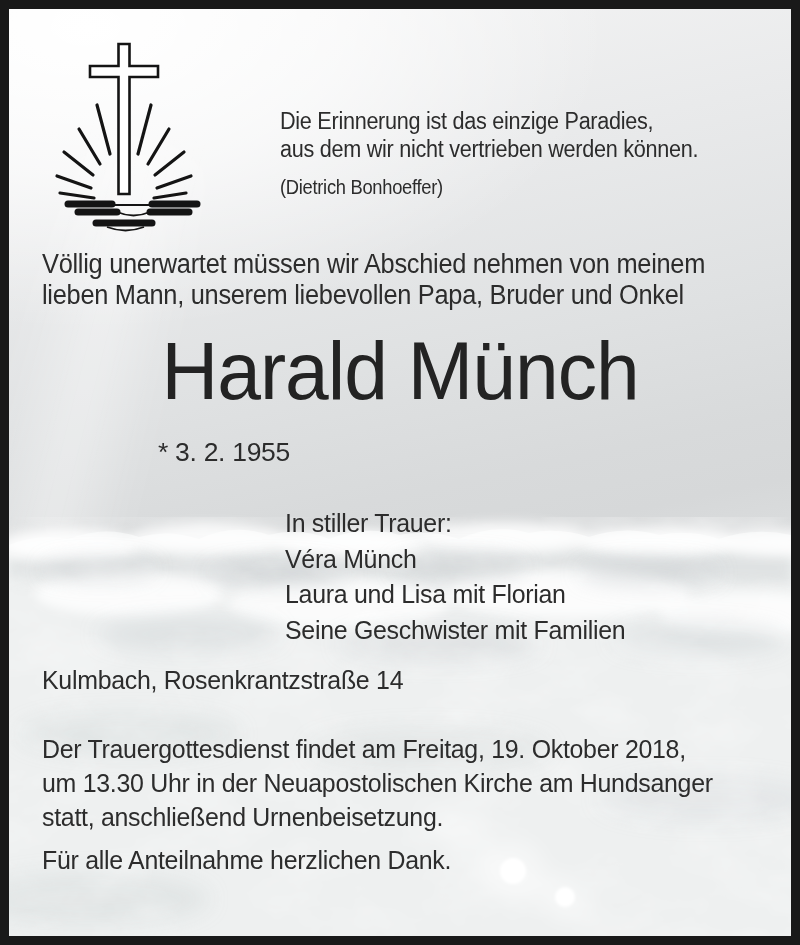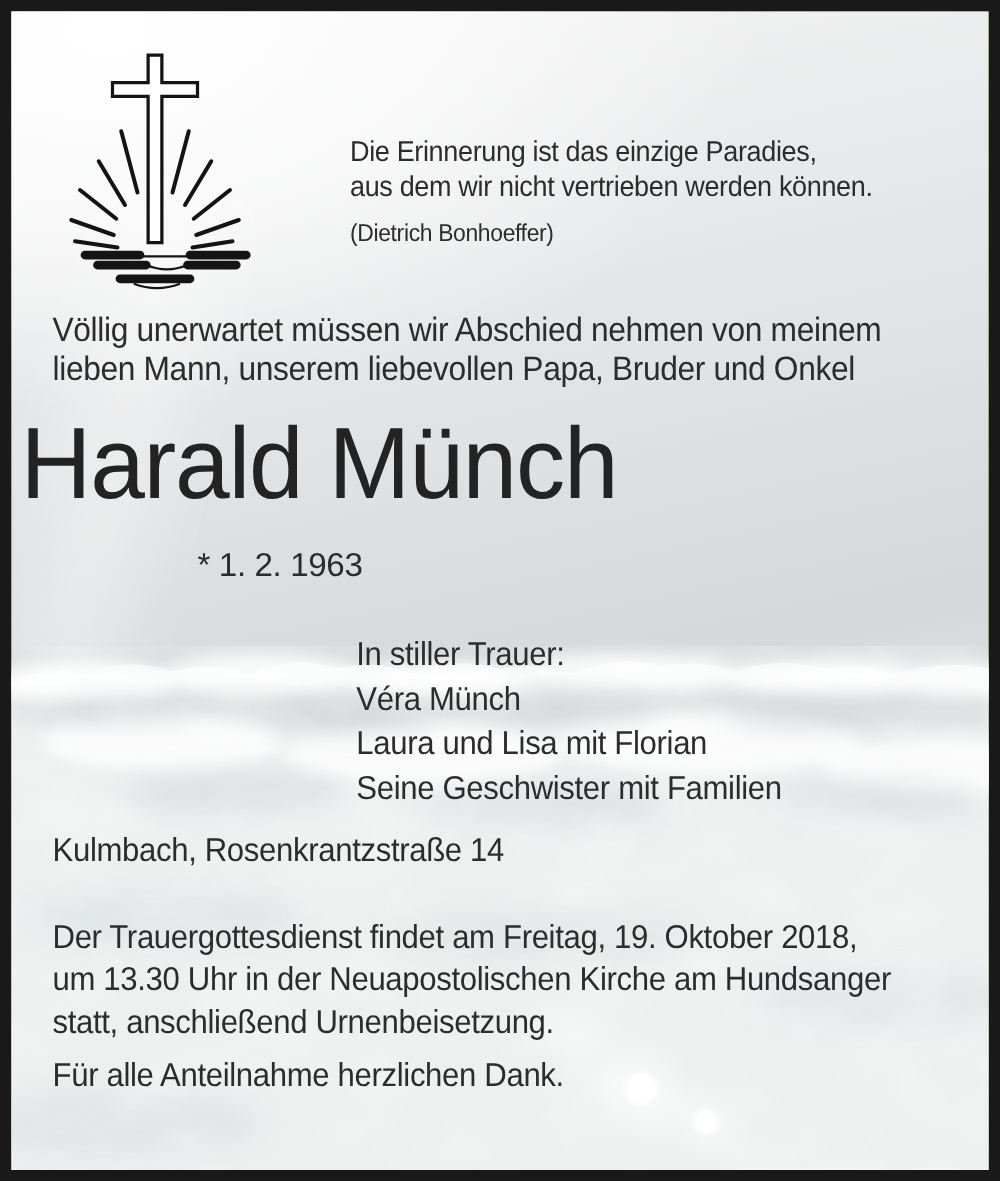--- a/index.html
+++ b/index.html
@@ -1,21 +1,21 @@
 <!DOCTYPE html>
 <html lang="de"><head>
 <meta charset="utf-8">
 <style>
   html,body{margin:0;padding:0;background:#2a2a2a;}
   .page{
     position:relative;
     width:800px;height:945px;
     box-sizing:border-box;
     border:9px solid #191919;
-    background:#4d7c0f;
+    background:#c4b5fd;
     overflow:hidden;
     font-family:"Liberation Sans", sans-serif;
   }
   .inner{
     position:absolute;inset:0;
     background:
       radial-gradient(900px 520px at 10% 2%, #ffffff 0%, rgba(255,255,255,0.65) 28%, rgba(255,255,255,0) 58%),
       linear-gradient(168deg, #f6f6f6 0%, #e9eaeb 22%, #dfe1e2 40%, #d8dadb 52%, #d6d8d9 58%, #dddfe0 66%, #e8e9ea 78%, #ececec 100%);
   }
   
@@ -31,21 +31,21 @@
     position:absolute;
     color:#2c2c2c;
     white-space:nowrap;
     letter-spacing:-0.3px;
   }
   .cond{transform:scaleX(0.94);transform-origin:0 0;}
   .quote{left:271px;top:98px;font-size:23px;line-height:28px;}
   .quote .attr{font-size:19.5px;margin-top:10px;}
   .intro{left:33px;top:240px;font-size:27px;line-height:31px;}
   .name{
-    left:0;top:316px;width:782px;text-align:left;
+    left:0;top:316px;width:782px;text-align:center;
     font-size:81px;line-height:92px;color:#232323;letter-spacing:-1px;
   }
   .name .nin{display:inline-block;transform:scaleX(0.97);transform-origin:50% 50%;}
   .dates{
     left:149px;top:428px;width:493px;
     display:flex;justify-content:space-between;
     font-size:26.5px;
   }
   .mourners{left:276px;top:497px;font-size:26.5px;line-height:35.5px;}
   .address{left:33px;top:656px;font-size:26.5px;}
@@ -159,21 +159,21 @@
     <div class="t cond intro">
       <div>Völlig unerwartet müssen wir Abschied nehmen von meinem</div>
       <div>lieben Mann, unserem liebevollen Papa, Bruder und Onkel</div>
     </div>
 
     <div class="t name">
       <span class="nin">Harald Münch</span>
     </div>
 
     <div class="t dates">
-      <span>* 1. 2. 1963</span>
+      <span>* 3. 2. 1955</span>
     </div>
 
     <div class="t cond mourners">
       <div>In stiller Trauer:</div>
       <div>Véra Münch</div>
       <div>Laura und Lisa mit Florian</div>
       <div>Seine Geschwister mit Familien</div>
     </div>
 
     <div class="t cond address">Kulmbach, Rosenkrantzstraße 14</div>

